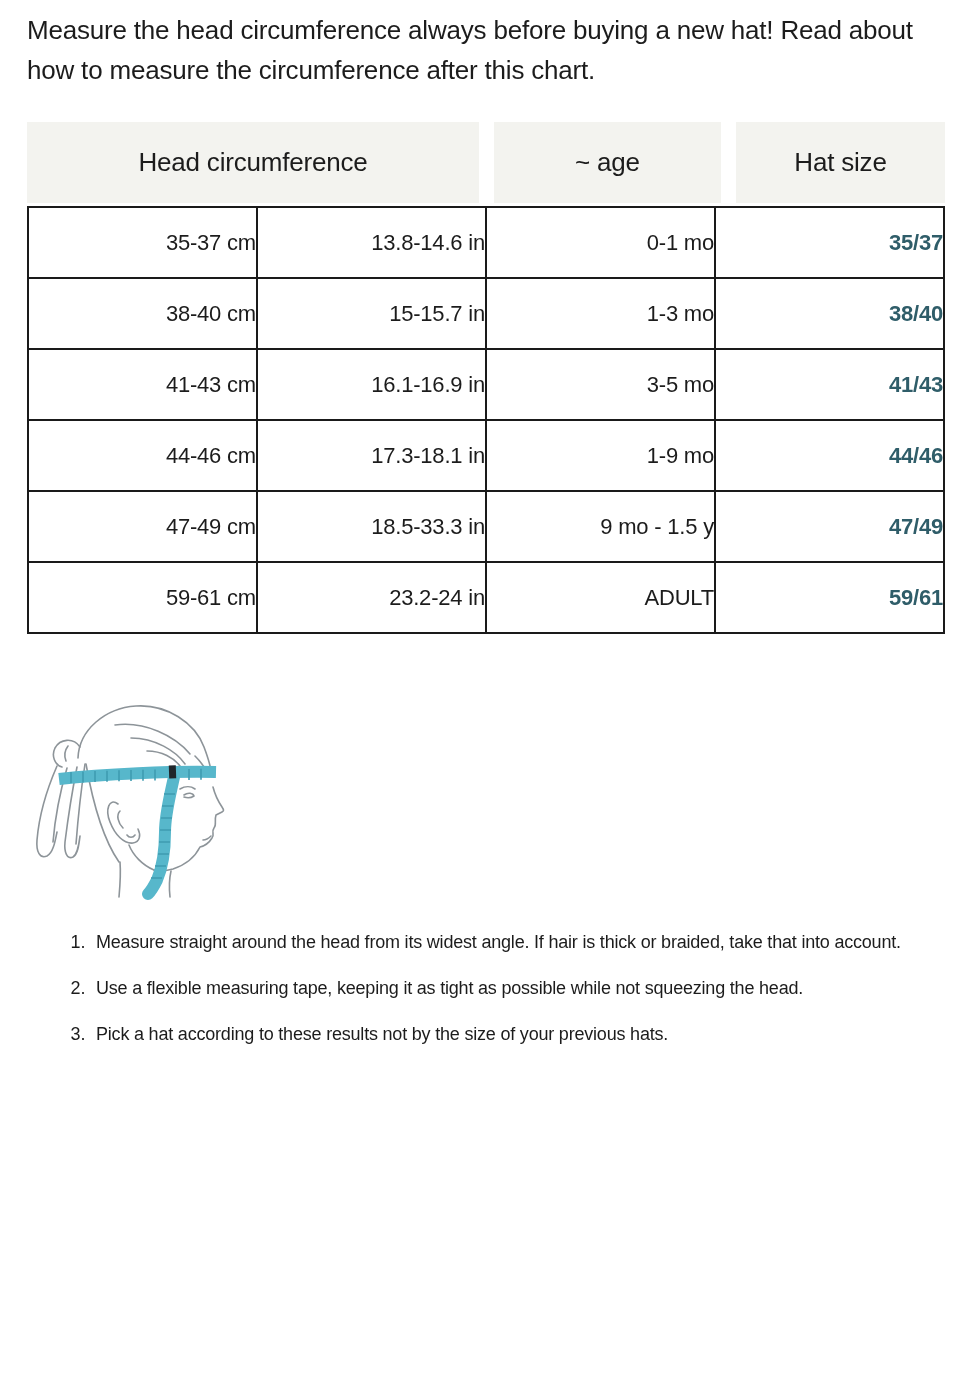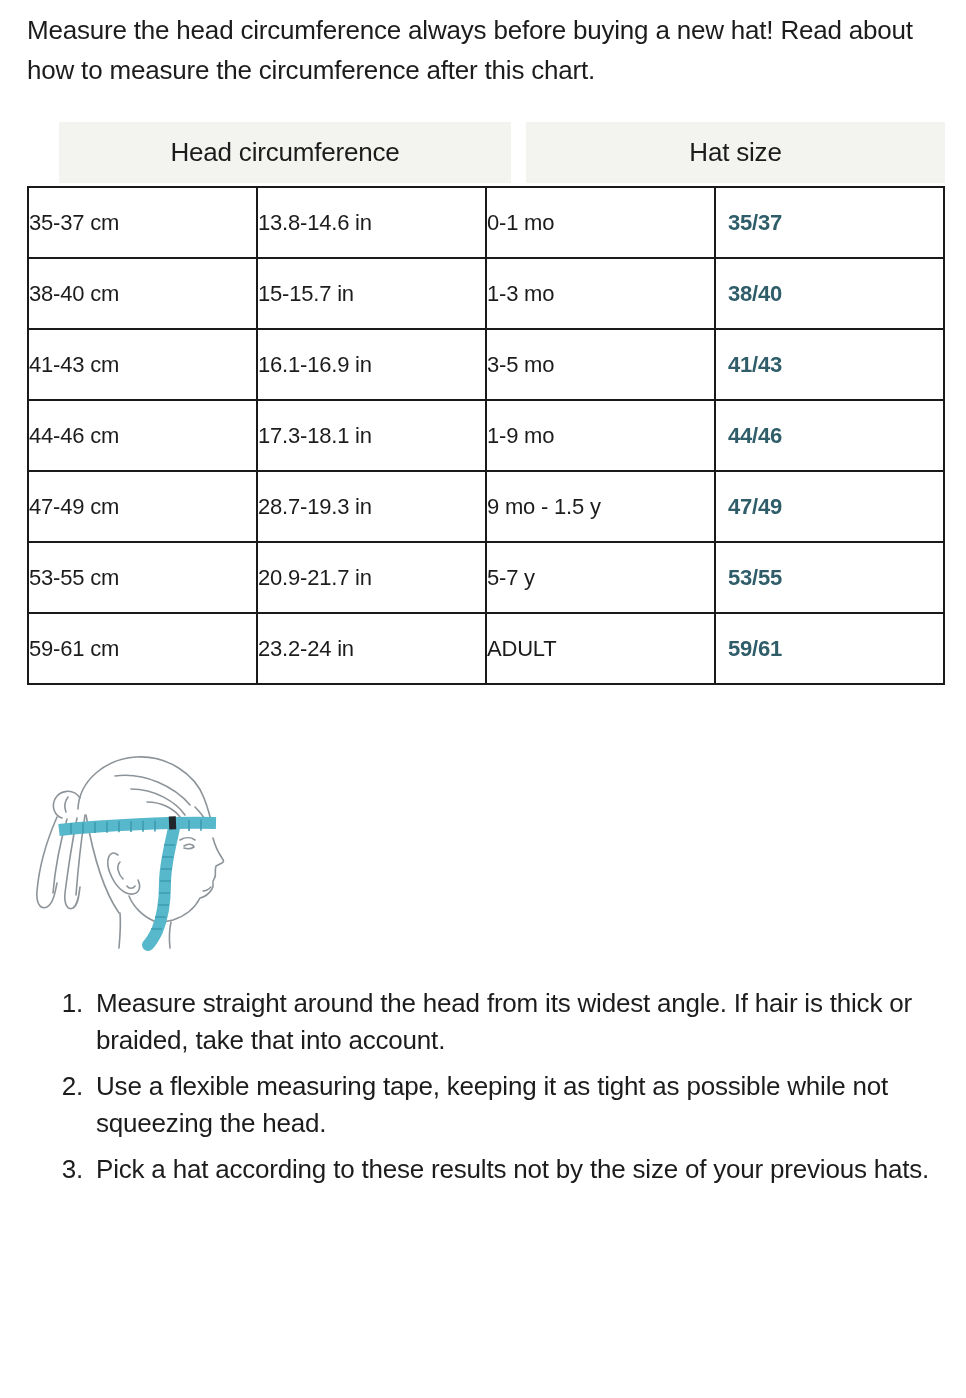--- a/index.html
+++ b/index.html
@@ -12,68 +12,69 @@
   .page { padding: 10px 21px 30px 27px; }
 
   .intro {
     font-size: 26px;
     line-height: 40px;
     letter-spacing: -0.2px;
     max-width: 918px;
   }
 
   .table-wrap { margin-top: 32px; width: 918px; }
-  .thead { display: flex; gap: 15px; height: 61px; margin-left: 32px; }
+  .thead { display: flex; gap: 15px; height: 81px; }
   .th {
     background: var(--header-bg, #f3f3ef);
     display: flex; align-items: center; justify-content: center;
     font-size: 26px; font-weight: 500; letter-spacing: -0.2px;
   }
   .th-hc   { width: 452px; }
   .th-age  { width: 227px; }
   .th-size { flex: 1; }
 
   table.tbody {
     margin-top: 3px;
     border-collapse: collapse;
     width: 918px;
     table-layout: fixed;
   }
   table.tbody td {
     border: 2.5px solid var(--border, #1a1a1a);
     height: 71px;
-    text-align: left;
+    text-align: right;
     vertical-align: middle;
     font-size: 22px;
     letter-spacing: -0.2px;
   }
   td.size { color: var(--accent, #2f5d69); font-weight: 700; padding-left: 12px; }
 
   .figure { margin-top: 60px; margin-left: -4px; width: 212px; height: 206px; }
 
   ol.steps {
-    margin-top: 34px;
+    margin-top: 24px;
     padding-left: 63px;
-    font-size: 26px;
+    font-size: 18px;
     line-height: 37px;
     letter-spacing: -0.2px;
     max-width: 918px;
   }
   ol.steps li { margin-bottom: 9px; padding-left: 6px; }
 </style>
 </head>
 <body>
 
 <div class="page">
 
   <p class="intro">Measure the head circumference always before buying a new hat! Read about how to measure the circumference after this chart.</p>
 
   <div class="table-wrap">
     <div class="thead">
       <div class="th th-hc">Head circumference</div>
+      <div class="th th-age">~ age</div>
       <div class="th th-size">Hat size</div>
     </div>
 
     <table class="tbody">
       <tbody>
           <tr>
         <td>35-37 cm</td>
         <td>13.8-14.6 in</td>
         <td>0-1 mo</td>
         <td class="size">35/37</td>
@@ -91,29 +92,23 @@
         <td class="size">41/43</td>
       </tr>
       <tr>
         <td>44-46 cm</td>
         <td>17.3-18.1 in</td>
         <td>1-9 mo</td>
         <td class="size">44/46</td>
       </tr>
       <tr>
         <td>47-49 cm</td>
-        <td>28.7-19.3 in</td>
+        <td>18.5-33.3 in</td>
         <td>9 mo - 1.5 y</td>
         <td class="size">47/49</td>
-      </tr>
-      <tr>
-        <td>53-55 cm</td>
-        <td>20.9-21.7 in</td>
-        <td>5-7 y</td>
-        <td class="size">53/55</td>
       </tr>
       <tr>
         <td>59-61 cm</td>
         <td>23.2-24 in</td>
         <td>ADULT</td>
         <td class="size">59/61</td>
       </tr>
     </tbody>
       </table>
   </div>

